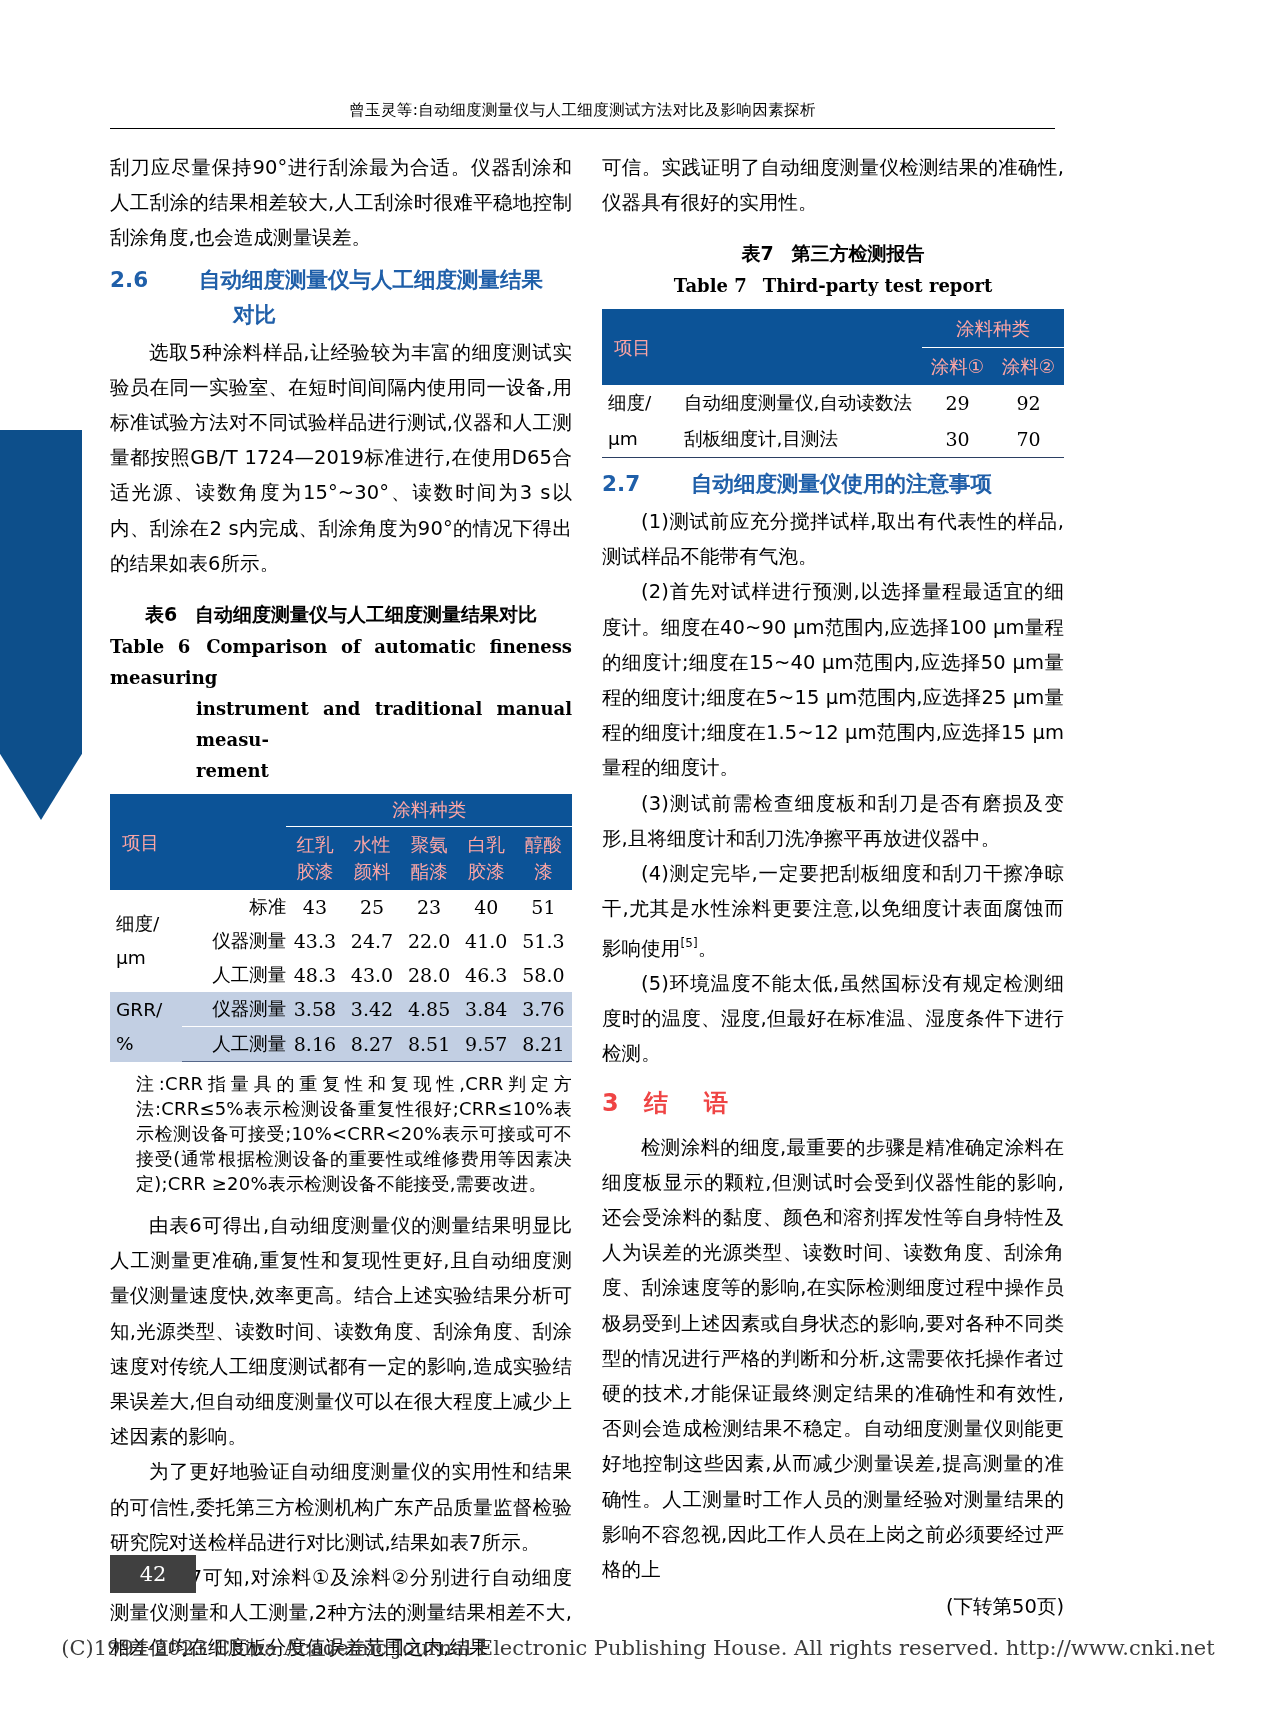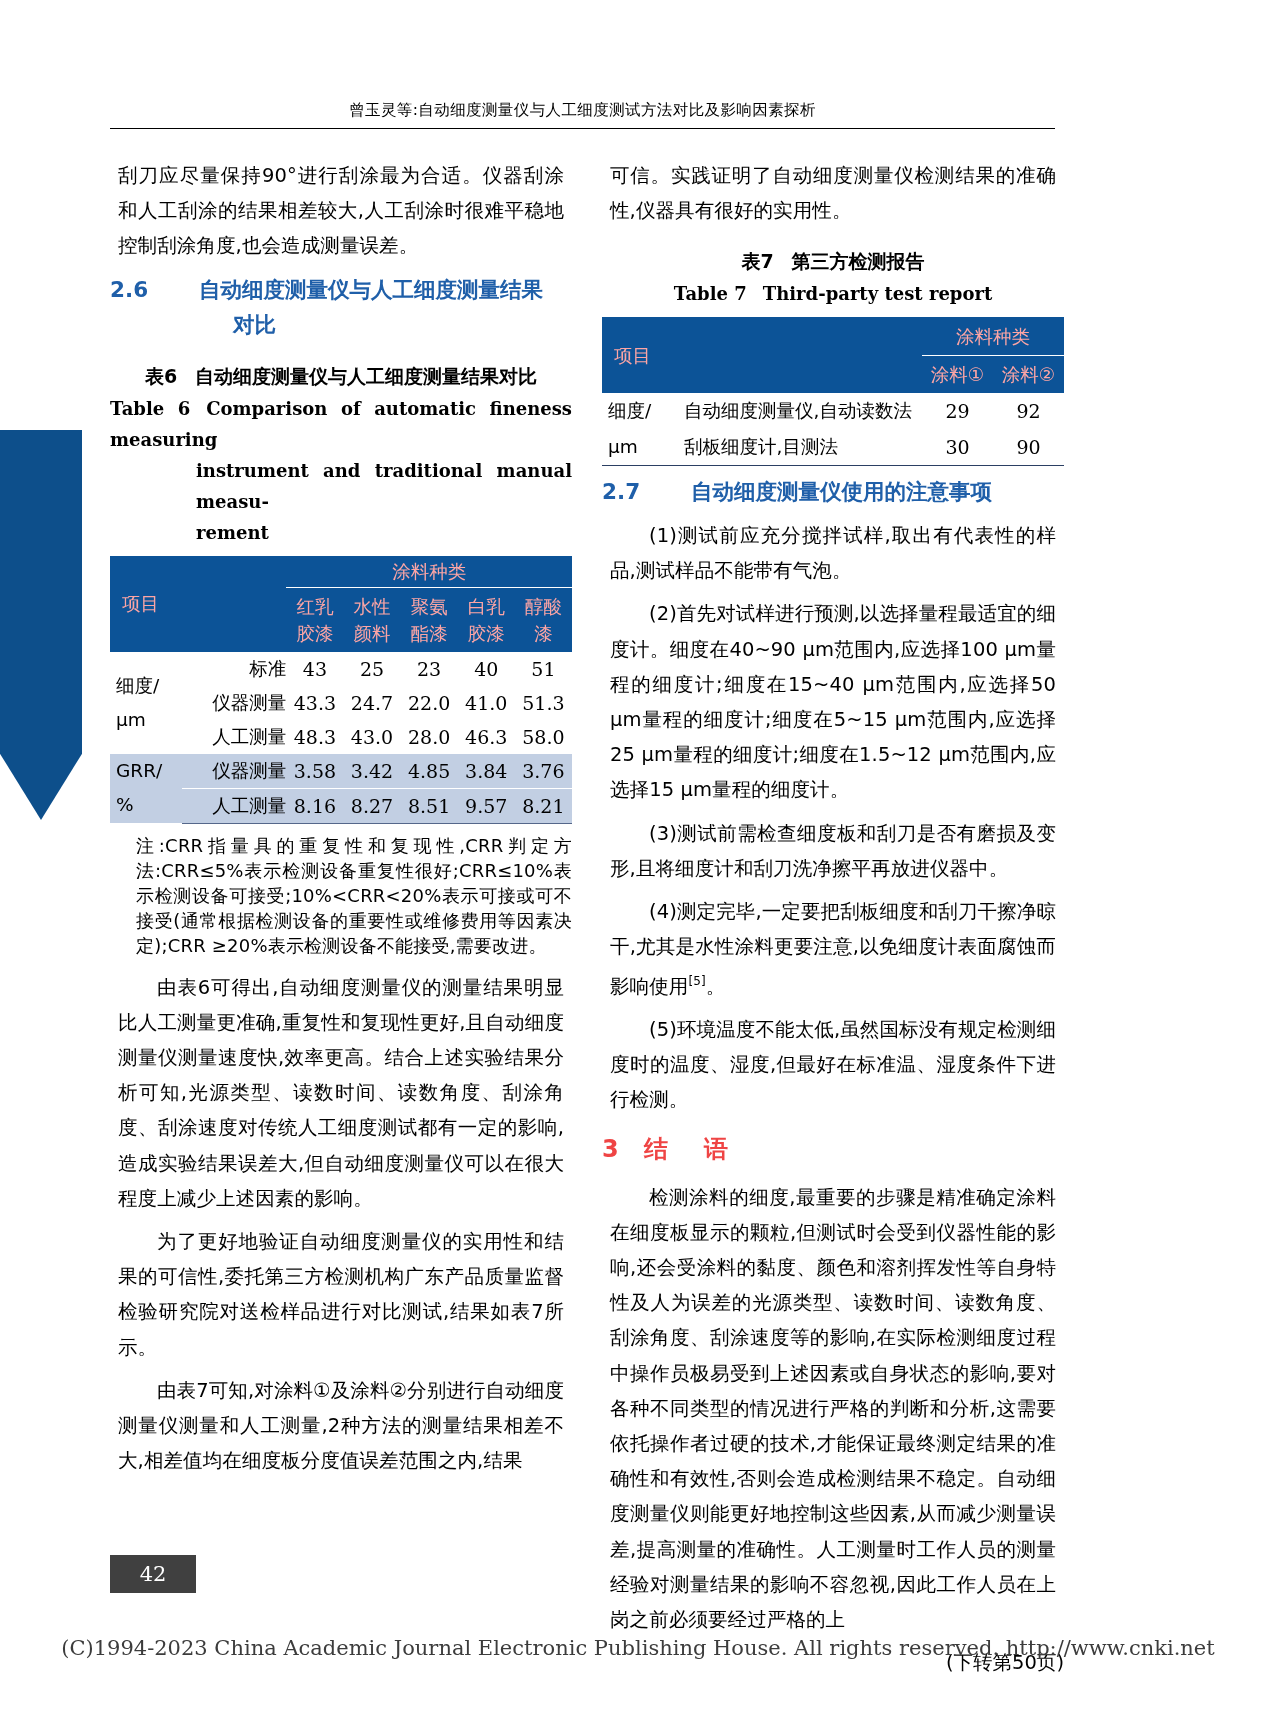--- a/index.html
+++ b/index.html
@@ -75,21 +75,21 @@
     width: 462px;
     font-size: 19.5px;
     line-height: 35.2px;
     text-align: justify;
     text-justify: inter-character;
   }
   .col-left  { left: 110px; }
   .col-right { left: 602px; }
 
   p.body {
-    margin: 8px;
+    margin: 0;
     text-indent: 39px;
     font-size: 19.5px;
     line-height: 35.2px;
     letter-spacing: 0.1px;
   }
   p.body.noind { text-indent: 0; }
 
   
   .h2 {
     color: #1f5fa9;
@@ -268,20 +268,21 @@
     <p class="body noind">刮刀应尽量保持90°进行刮涂最为合适。仪器刮涂和人工刮涂的结果相差较大,人工刮涂时很难平稳地控制刮涂角度,也会造成测量误差。</p>
 
     <div class="h2">
       <span class="num">2.6</span>
       <span class="txt">
         <span>自动细度测量仪与人工细度测量结果</span>
         <span class="l2">对比</span>
       </span>
     </div>
 
+    <p class="body">选取5种涂料样品,让经验较为丰富的细度测试实验员在同一实验室、在短时间间隔内使用同一设备,用标准试验方法对不同试验样品进行测试,仪器和人工测量都按照GB/T 1724—2019标准进行,在使用D65合适光源、读数角度为15°~30°、读数时间为3 s以内、刮涂在2 s内完成、刮涂角度为90°的情况下得出的结果如表6所示。</p>
 
     <div class="tcap-cn">
       <span class="lbl">表6</span><span>自动细度测量仪与人工细度测量结果对比</span>
     </div>
     <div class="tcap-en">
       <div class="first">
         <span class="lbl">Table 6</span><span>Comparison of automatic fineness measuring</span>
       </div>
       <span class="hang">instrument and traditional manual measu-</span>
       <span class="hang">rement</span>
@@ -419,21 +420,21 @@
             <div>细度/</div>
             <div>μm</div>
           </td>
           <td class="lbl2">自动细度测量仪,自动读数法</td>
           <td>29</td>
           <td>92</td>
         </tr>
         <tr class="row-botline">
           <td class="lbl2">刮板细度计,目测法</td>
           <td>30</td>
-          <td>90</td>
+          <td>70</td>
         </tr>
       </tbody>
     </table>
     <div style="border-top:1.5px solid #2b3f63;"></div>
 
     <div class="h2" style="margin-top:8px">
       <span class="num">2.7</span>
       <span class="txt">自动细度测量仪使用的注意事项</span>
     </div>
 

